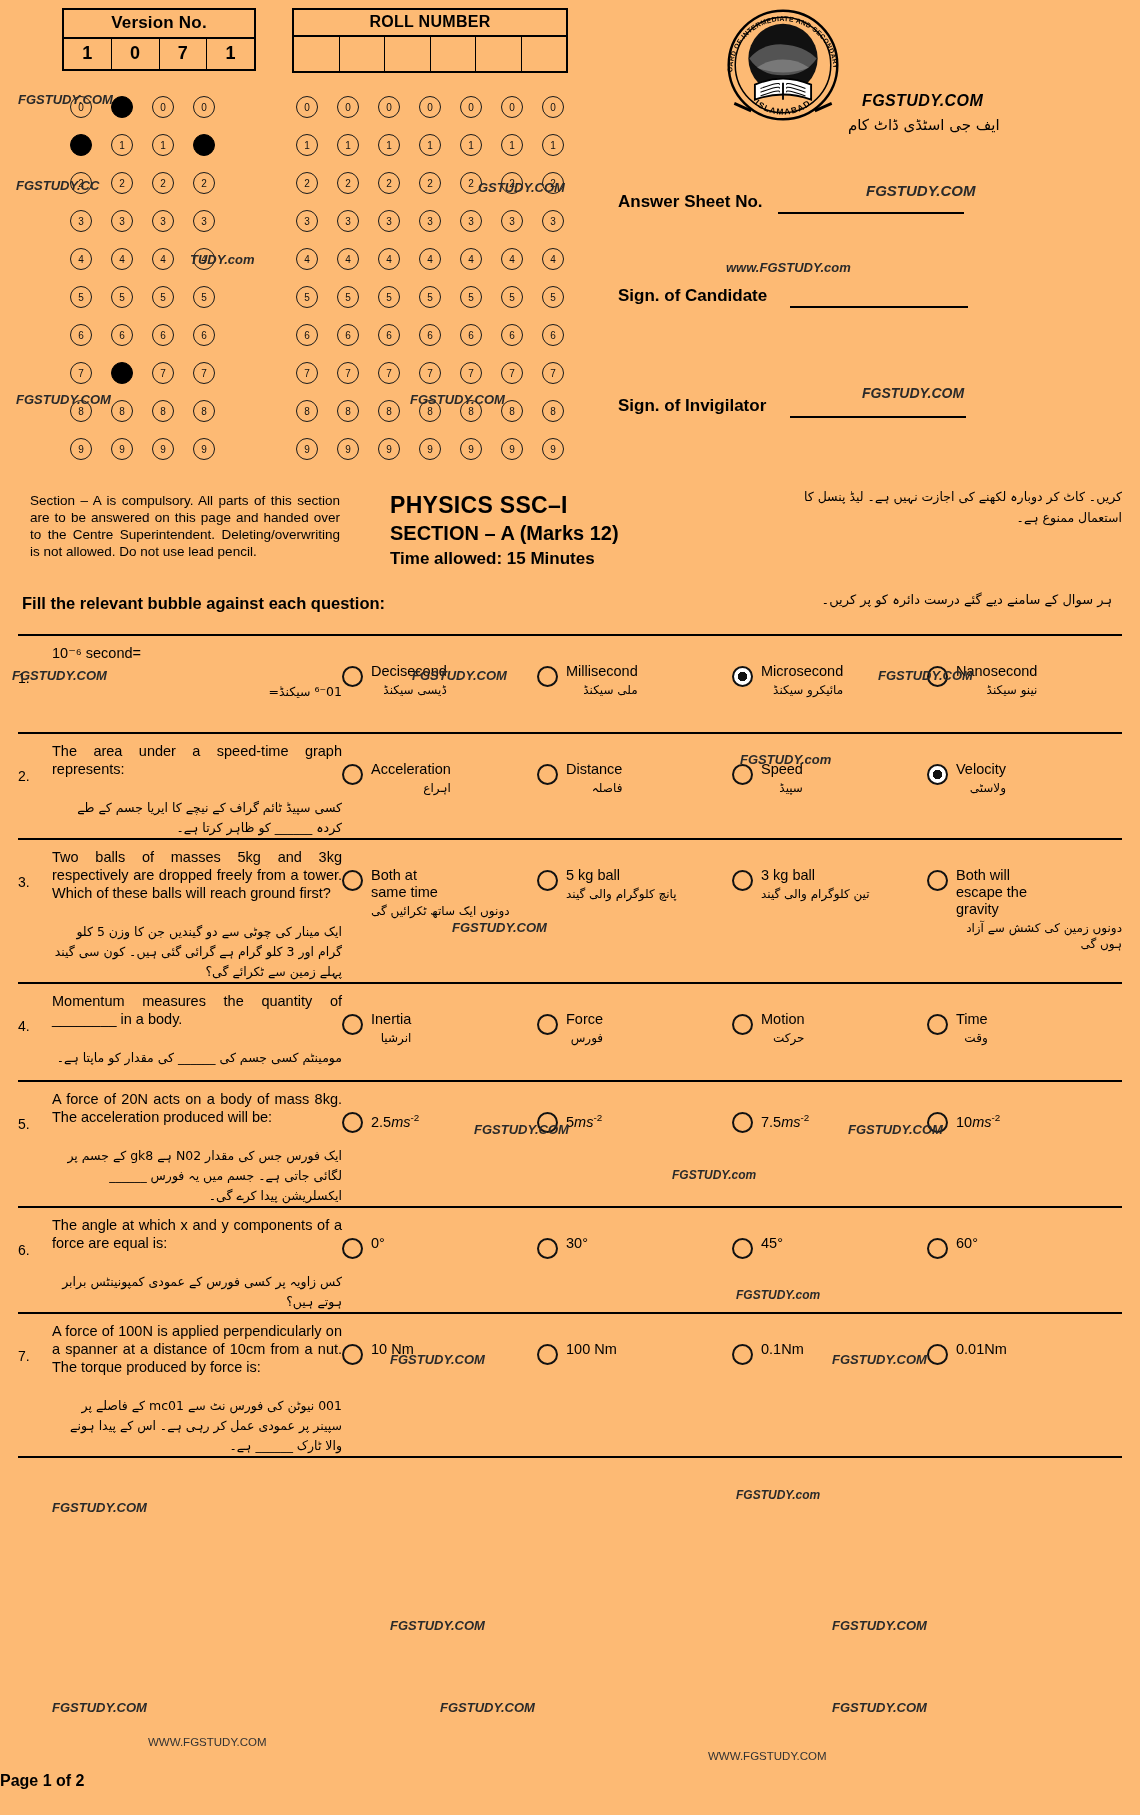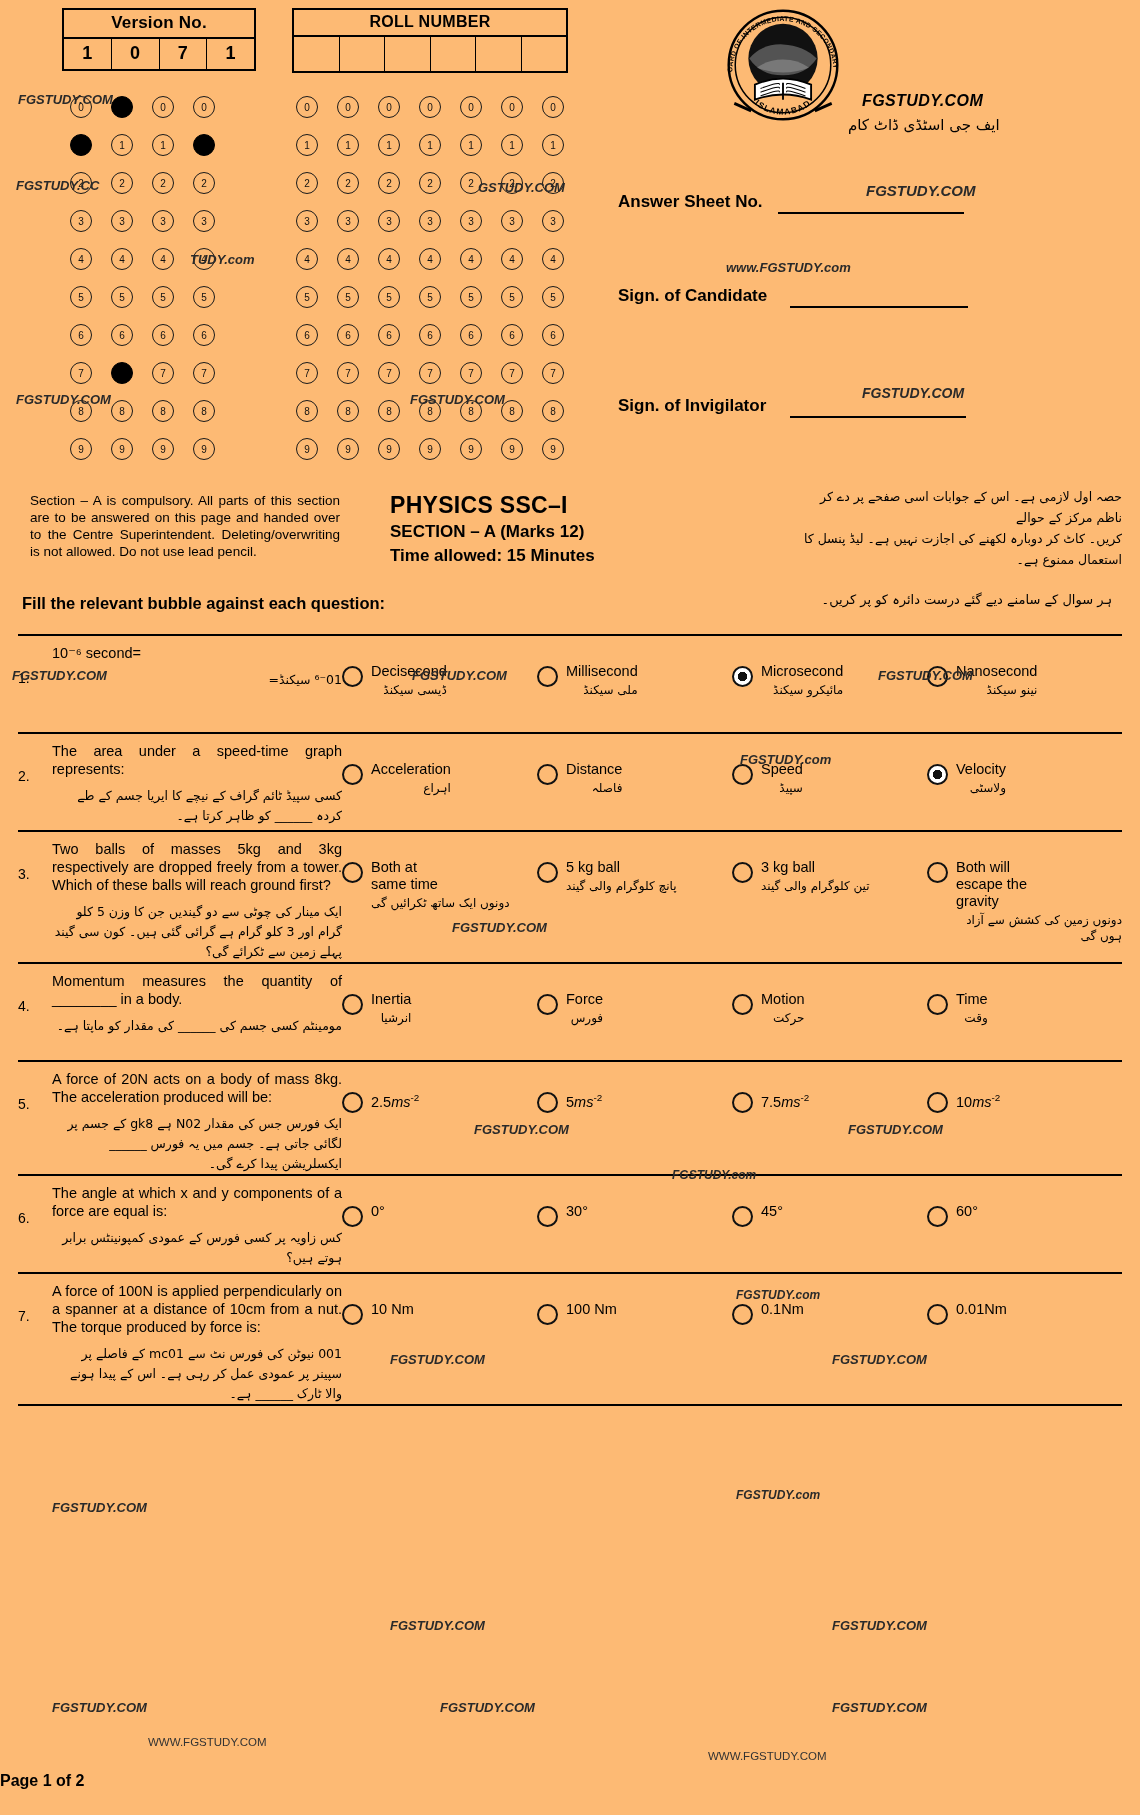--- a/index.html
+++ b/index.html
@@ -41,36 +41,36 @@
   .brand-urdu{position:absolute;left:848px;top:116px;font-size:15px;}
 
   
   .field{position:absolute;font-weight:bold;font-size:17px;white-space:nowrap;}
   .rule{position:absolute;border-bottom:2.2px solid #000;}
 
   
   .instr-en{position:absolute;left:30px;top:492px;width:310px;font-size:13.5px;line-height:17px;text-align:justify;}
   .paper-title{position:absolute;left:390px;top:492px;width:310px;text-align:left;}
   .paper-title .t1{font-weight:bold;font-size:23px;letter-spacing:.3px;}
-  .paper-title .t2{font-weight:bold;font-size:17px;margin-top:3px;}
+  .paper-title .t2{font-weight:bold;font-size:20px;margin-top:3px;}
   .paper-title .t3{font-weight:bold;font-size:17px;margin-top:4px;}
   .instr-ur{position:absolute;right:18px;top:486px;width:330px;font-size:12.5px;line-height:21px;text-align:right;}
 
   .fill-line{position:absolute;left:22px;top:594px;font-weight:bold;font-size:16.5px;}
   .fill-line-ur{position:absolute;right:28px;top:592px;font-size:13px;}
 
   
   .qtable{position:absolute;left:18px;top:634px;width:1104px;}
   .qrow{position:relative;border-top:2.4px solid #000;}
   .qrow.last{border-bottom:2.4px solid #000;}
   .qinner{display:flex;align-items:flex-start;min-height:96px;}
   .qnum{width:34px;flex:0 0 34px;font-size:14px;padding-top:34px;text-align:left;}
   .qtext{width:290px;flex:0 0 290px;padding-top:8px;}
   .qtext .en{font-size:14.5px;line-height:18px;text-align:justify;}
-  .qtext .ur{font-size:12.5px;line-height:20px;text-align:right;margin-top:8px;}
+  .qtext .ur{font-size:12.5px;line-height:20px;text-align:right;margin-top:20px;}
   .opts{flex:1;display:flex;padding-top:27px;}
   .opt{flex:1;display:flex;align-items:flex-start;gap:8px;}
   .obub{width:21px;height:21px;flex:0 0 21px;border:2px solid #111;border-radius:50%;margin-top:3px;box-sizing:border-box;}
   .obub.sel{background:radial-gradient(circle,#111 0 38%,#fff 40% 100%);}
   .olabel .en{font-size:14.5px;line-height:17px;white-space:pre-line;}
   .olabel .ur{font-size:12px;line-height:16px;margin-top:2px;}
   sup{font-size:.68em;}
   .ital{font-style:italic;}
 
   
@@ -304,21 +304,20 @@
 
   <div class="instr-en">Section – A is compulsory. All parts of this section are to be answered on this page and handed over to the Centre Superintendent. Deleting/overwriting is not allowed. Do not use lead pencil.</div>
 
   <div class="paper-title">
     <div class="t1">PHYSICS SSC–I</div>
     <div class="t2">SECTION – A (Marks 12)</div>
     <div class="t3">Time allowed: 15 Minutes</div>
   </div>
 
   <div class="instr-ur urdu">
-    <div>حصہ اول لازمی ہے۔ اس کے جوابات اسی صفحے پر دے کر ناظم مرکز کے حوالے</div>
     <div>کریں۔ کاٹ کر دوبارہ لکھنے کی اجازت نہیں ہے۔ لیڈ پنسل کا استعمال ممنوع ہے۔</div>
   </div>
 
   <div class="fill-line">Fill the relevant bubble against each question:</div>
   <div class="fill-line-ur urdu">ہر سوال کے سامنے دیے گئے درست دائرہ کو پر کریں۔</div>
 
   <div class="qtable" id="qtable">
       <div class="qrow">
         <div class="qinner">
           <div class="qnum">1.</div>

